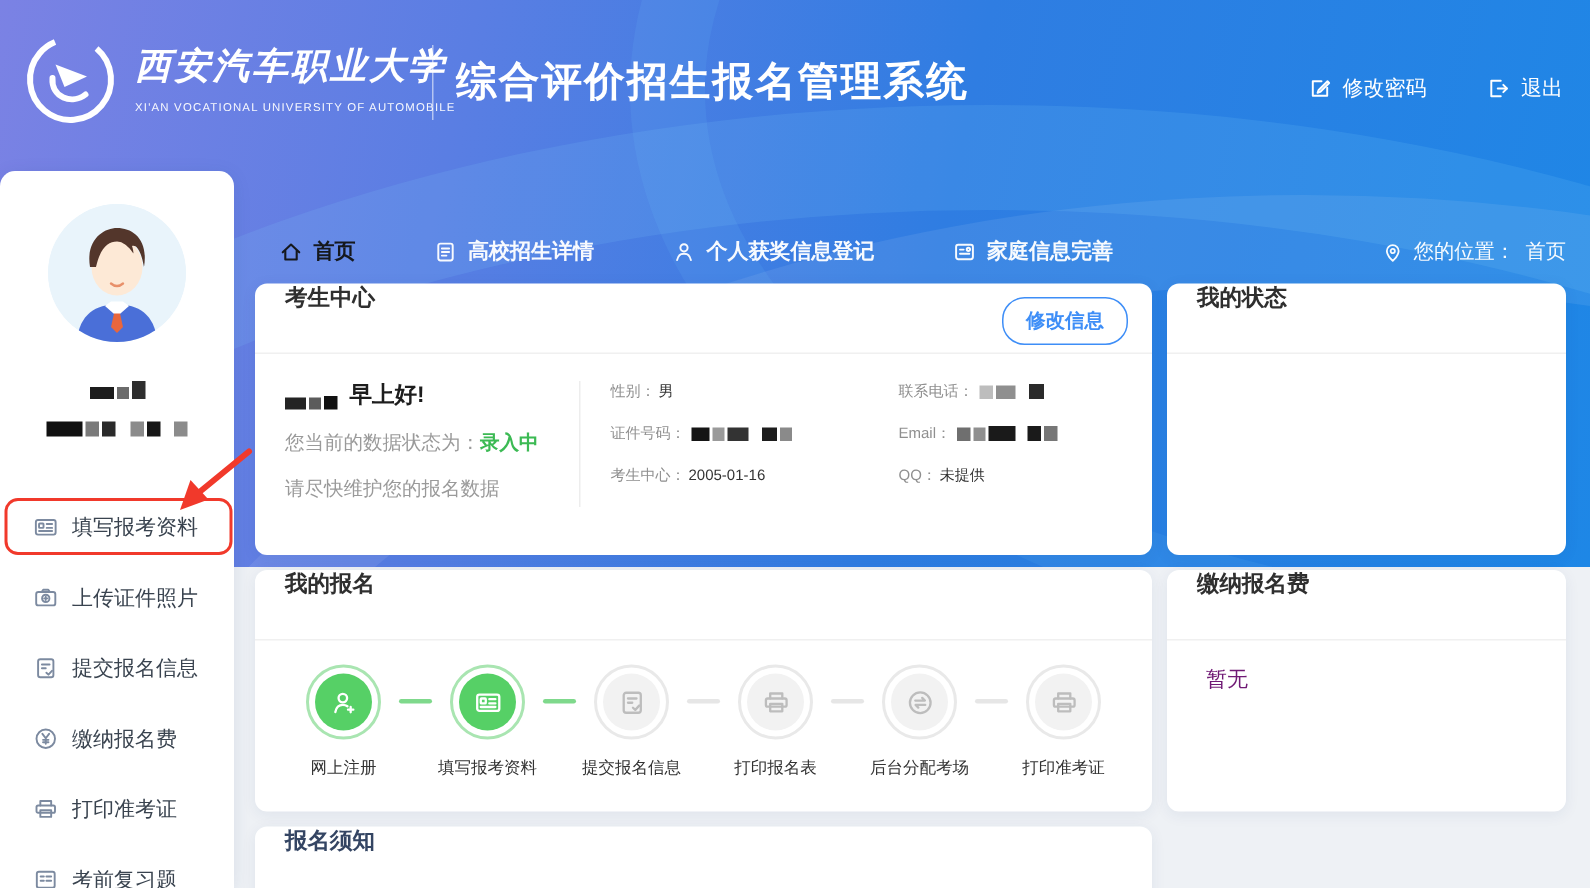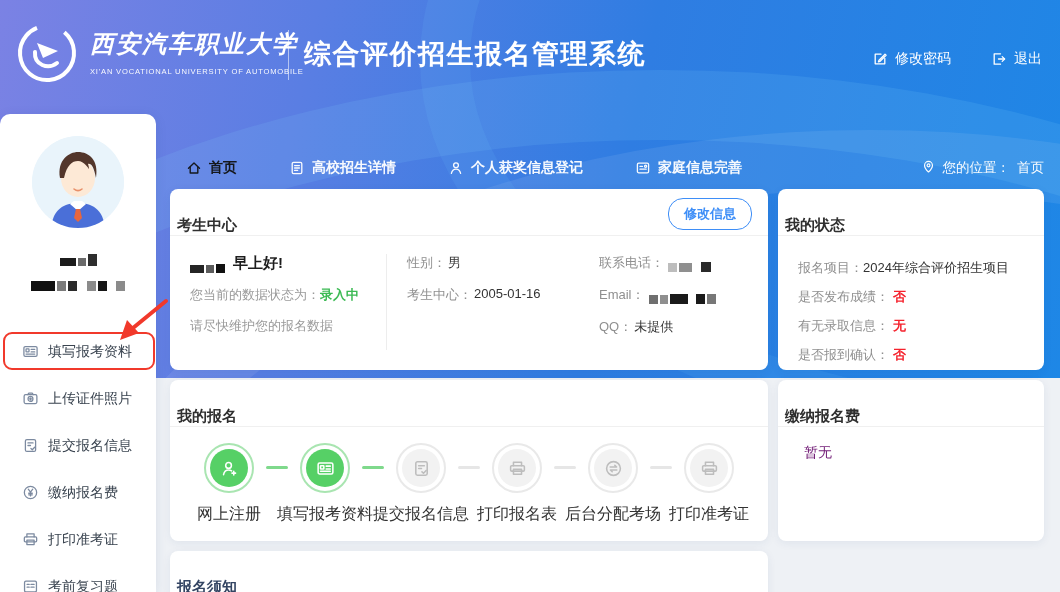--- a/index.html
+++ b/index.html
@@ -21,24 +21,24 @@
   .uni-en{font-size:7.6px;letter-spacing:0.8px;margin-top:7px;white-space:nowrap;opacity:.95}
   .vline{position:absolute;left:288px;top:30px;width:1px;height:50px;background:rgba(255,255,255,0.55)}
   .systitle{position:absolute;left:304px;top:36px;color:#fff;font-size:27px;font-weight:700;letter-spacing:1.5px;white-space:nowrap}
   .hdr-actions{position:absolute;right:18px;top:50px;display:flex;gap:40px;color:#fff;font-size:14px}
   .hdr-btn{display:flex;align-items:center;gap:7px;cursor:pointer;white-space:nowrap}
   .ic{display:inline-block;vertical-align:-3px}
   
   .nav{position:absolute;left:186px;top:152px;right:16px;height:32px;display:flex;align-items:center;gap:52px;color:rgba(255,255,255,0.96);font-size:14px;font-weight:600;z-index:2}
   .tab{display:flex;align-items:center;gap:7px;cursor:pointer;white-space:nowrap}
   .tab.active{color:#15181d}
-  .nav-loc{margin-left:auto;display:flex;align-items:flex-start;gap:7px;font-weight:400;font-size:13.5px}
+  .nav-loc{margin-left:auto;display:flex;align-items:center;gap:7px;font-weight:400;font-size:13.5px}
   
   .card{position:absolute;background:#fff;border-radius:8px;box-shadow:0 2px 10px rgba(30,60,120,0.07);z-index:2}
-  .card-hd{height:46px;display:flex;align-items:flex-end;padding:0 7px;border-bottom:1px solid #f0f0f0;font-size:15px;font-weight:700;color:#2f2f2f;position:relative}
+  .card-hd{height:46px;display:flex;align-items:flex-start;padding:0 20px;border-bottom:1px solid #f0f0f0;font-size:15px;font-weight:700;color:#2f2f2f;position:relative}
   
   .sidebar{position:absolute;left:0;top:114px;width:156px;height:478px;background:#fff;border-radius:10px 10px 0 0;box-shadow:0 2px 12px rgba(30,60,120,0.10);z-index:3}
   .avatar{width:92px;height:92px;margin:22px auto 0;border-radius:50%;overflow:hidden;background:#e9f4fb}
   .rd{display:flex;align-items:flex-end;gap:2px;justify-content:center}
   .rd i{display:inline-block}
   .sd-name{margin-top:26px}
   .sd-id{margin-top:15px}
   .menu{margin-top:37px}
   .mi{height:47px;display:flex;align-items:center;gap:9px;padding-left:22px;font-size:14px;color:#39434f;cursor:pointer}
   .mi .ic{color:#7c8aa0}
@@ -47,37 +47,37 @@
   
   .cc{left:170px;top:189px;width:598px;height:181px}
   .pill-btn{position:absolute;right:16px;top:9px;border:1px solid #3e8ef7;color:#3e8ef7;background:#fff;border-radius:15px;padding:6px 15px;font-size:13px;font-weight:700;cursor:pointer;font-family:inherit}
   .cc-body{display:flex;padding:18px 20px 0 20px}
   .cc-col1{width:188px;border-right:1px solid #ededed;padding-right:8px}
   .greet{display:flex;align-items:flex-end;gap:8px;font-size:15px;font-weight:700;color:#1d1d1d}
   .cc-line{margin-top:13px;font-size:13px;color:#9a9a9a}
   .ok-green{color:#3cba54;font-weight:700}
   .cc-col2{padding-left:20px;width:178px}
   .cc-col3{padding-left:14px;flex:1}
-  .f-row{display:flex;margin-bottom:14px;font-size:13px;color:#8f8f8f;white-space:nowrap}
+  .f-row{display:flex;align-items:center;margin-bottom:14px;font-size:10px;color:#8f8f8f;white-space:nowrap}
   .f-val{color:#333;margin-left:2px}
   
   .ms{left:778px;top:189px;width:266px;height:181px}
   .ms-body{padding:12px 20px}
   .s-row{margin:11px 0;font-size:13px;color:#8f8f8f;white-space:nowrap}
   .v-dark{color:#333}
   .v-red{color:#f5222d;font-weight:700;margin-left:4px}
   
   .mr{left:170px;top:380px;width:598px;height:161px}
   .steps{display:flex;align-items:flex-start;padding:16px 22px 0 22px}
   .step{display:flex;flex-direction:column;align-items:center;width:74px}
   .ring{width:46px;height:46px;border-radius:50%;display:flex;align-items:center;justify-content:center;border:2px solid #e9e9e9;background:#fff}
   .ring .dot{width:38px;height:38px;border-radius:50%;display:flex;align-items:center;justify-content:center;background:#f2f2f2;color:#bdbdbd}
   .step.done .ring{border-color:#a9e5b1}
   .step.done .dot{background:#56d066;color:#fff}
-  .s-label{margin-top:11px;font-size:16px;color:#333;white-space:nowrap}
+  .s-label{margin-top:11px;font-size:11px;color:#333;white-space:nowrap}
   .conn{flex:1;height:3px;border-radius:2px;background:#e6e6e6;margin-top:23px}
   .conn.done{background:#7fd98c}
   
   .rv{left:778px;top:380px;width:266px;height:161px}
   .rv-body{padding:17px 26px;font-size:14px;color:#701a75}
   .nt{left:170px;top:551px;width:598px;height:80px}
   .nt .card-hd{border-bottom:none;color:#344563}
 </style>
 </head>
 <body>
@@ -264,20 +264,31 @@
         <span>您当前的数据状态为：</span><span class="ok-green">录入中</span>
       </div>
       <div class="cc-line">请尽快维护您的报名数据</div>
     </div>
     <div class="cc-col2">
       <div class="f-row">
         <span>性别：</span>
           <span class="f-val">男</span>
       </div>
       <div class="f-row">
+        <span>证件号码：</span>
+        <span class="rd" style="margin-left:4px">
+            <i style="width:12px;height:9px;background:#151515"></i>
+            <i style="width:8px;height:9px;background:#9a9a9a"></i>
+            <i style="width:14px;height:9px;background:#333"></i>
+            <i style="width:5px;height:9px;background:transparent"></i>
+            <i style="width:10px;height:9px;background:#1d1d1d"></i>
+            <i style="width:8px;height:9px;background:#8a8a8a"></i>
+          </span>
+      </div>
+      <div class="f-row">
         <span>考生中心：</span>
           <span class="f-val">2005-01-16</span>
       </div>
     </div>
     <div class="cc-col3">
       <div class="f-row">
         <span>联系电话：</span>
         <span class="rd" style="margin-left:4px">
             <i style="width:9px;height:9px;background:#bdbdbd"></i>
             <i style="width:13px;height:9px;background:#8f8f8f"></i>
@@ -301,34 +312,20 @@
           <span class="f-val">未提供</span>
       </div>
     </div>
   </div>
 </div>
 
 <div class="card ms">
   <div class="card-hd">
     <span>我的状态</span>
   </div>
-  <div class="ms-body">
-    <div class="s-row">
-      <span>报名项目：</span><span class="v-dark">2024年综合评价招生项目</span>
-    </div>
-    <div class="s-row">
-      <span>是否发布成绩：</span><span class="v-red">否</span>
-    </div>
-    <div class="s-row">
-      <span>有无录取信息：</span><span class="v-red">无</span>
-    </div>
-    <div class="s-row">
-      <span>是否报到确认：</span><span class="v-red">否</span>
-    </div>
-  </div>
 </div>
 
 <div class="card mr">
   <div class="card-hd">
     <span>我的报名</span>
   </div>
   <div class="steps">
 
     <div class="step done">
       <div class="ring">

